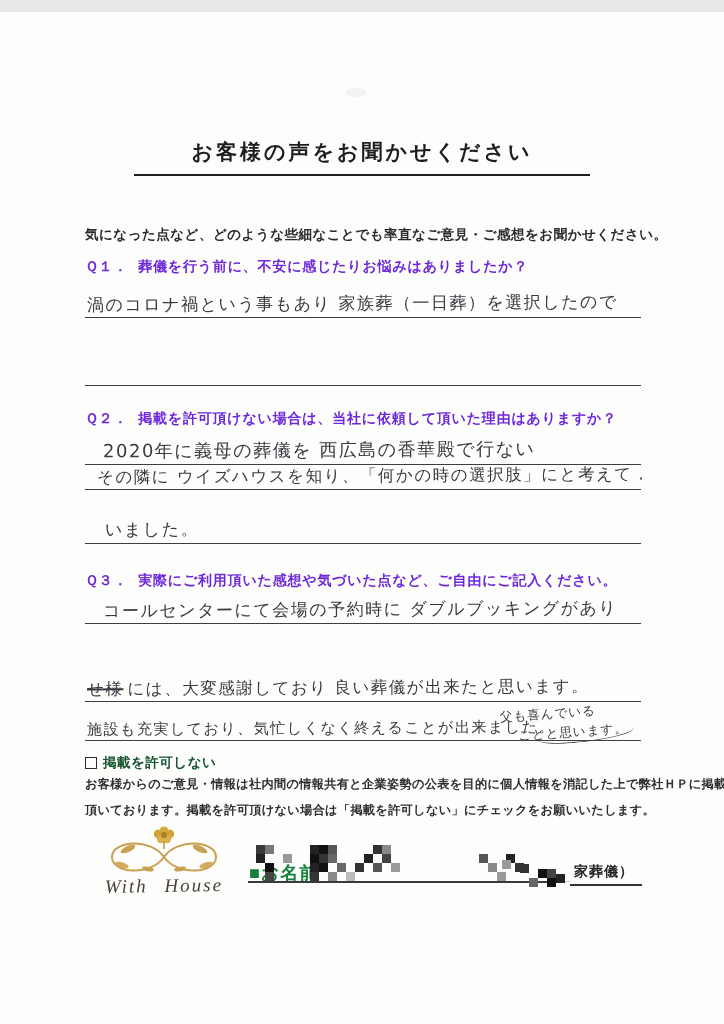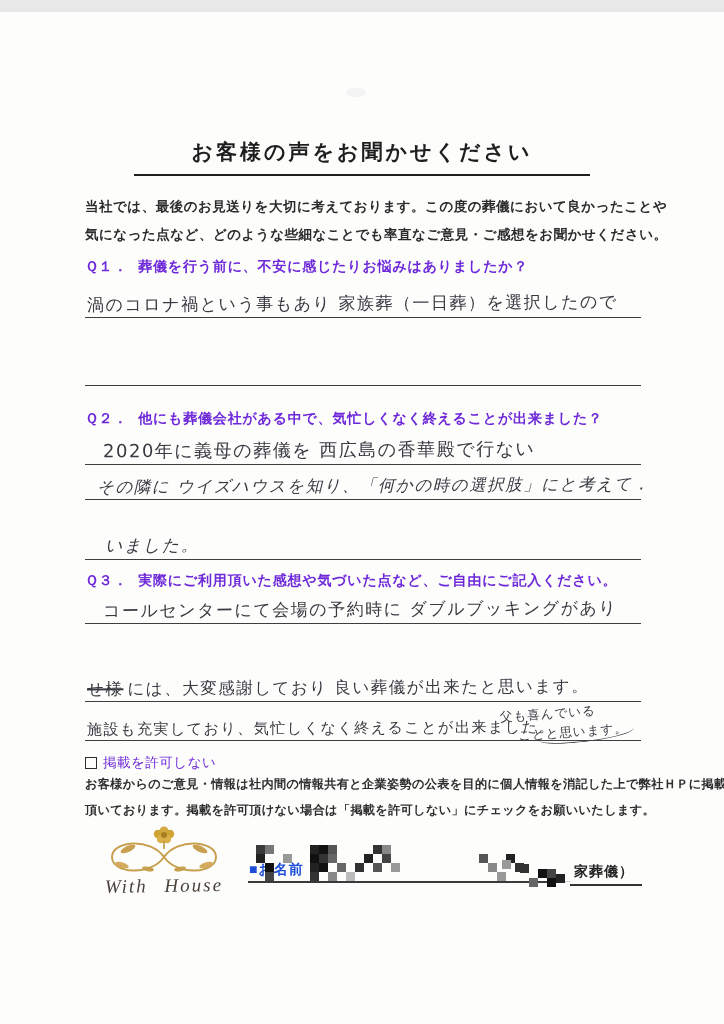--- a/index.html
+++ b/index.html
@@ -28,32 +28,32 @@
     color:#383a41; letter-spacing:1.5px; transform:rotate(-0.35deg);
   }
   .struck { text-decoration:line-through; text-decoration-thickness:2px; margin-right:4px; }
   .anno { position:absolute; white-space:nowrap;
     font-family:"DejaVu Sans","Liberation Sans",sans-serif; color:#383a41;
     font-size:12.5px; letter-spacing:1px; transform:rotate(-4deg); }
   .anno-swoosh { position:absolute; left:538px; top:714px; width:96px; height:16px;
     border-bottom:1.6px solid #3e4047; border-radius:0 0 70% 40%; transform:rotate(-5deg); }
   .consent-row { position:absolute; left:85px; top:742px; display:flex; align-items:center; gap:6px; }
   .cbox { width:12px; height:12px; border:1.6px solid #2c2c2c; background:transparent; display:inline-block; }
-  .cbox-label { font-size:13.5px; font-weight:normal; letter-spacing:0.5px; color:#6d28d9; }
+  .cbox-label { font-size:13.5px; font-weight:bold; letter-spacing:0.5px; color:#14532d; }
   .note { position:absolute; left:85px; width:570px; font-size:12.2px; font-weight:600;
     letter-spacing:0.3px; white-space:nowrap; color:#2e2e2e; }
   .note.l1 { top:764px; } .note.l2 { top:790px; }
   .logo { position:absolute; left:88px; top:811px; width:152px; height:88px; }
   .brand {
     position:absolute; left:0; top:52px; width:152px; text-align:center;
     font-family:"Liberation Serif","DejaVu Serif",serif; font-style:italic;
     font-size:19px; letter-spacing:2px; word-spacing:10px; color:#4b433c; transform:rotate(-1deg);
   }
-  .name-label { position:absolute; left:249px; top:849px; font-size:14px; font-weight:bold;
-    letter-spacing:1px; color:#1d4ed8; }
+  .name-label { position:absolute; left:249px; top:849px; font-size:18px; font-weight:bold;
+    letter-spacing:1px; color:#15803d; }
   .name-rule-a { position:absolute; left:248px; top:869px; width:300px; height:1.6px; background:#3a3a3a; }
   .name-rule-b { position:absolute; left:548px; top:869px; width:22px; height:1.4px; background:#c9c9c9; }
   .name-rule-c { position:absolute; left:570px; top:872px; width:72px; height:1.6px; background:#333; }
   .name-suffix { position:absolute; left:574px; top:851px; font-size:14px; font-weight:bold;
     letter-spacing:1px; color:#242424; }
   .mosaic { position:absolute; width:9px; height:9px; }
   .mosaic.big { left:256px; top:833px; background:#3a3a3a;
     box-shadow: 9px 0 #777, 54px 0 #222, 63px 0 #111, 72px 0 #555, 117px 0 #333, 126px 0 #888,
       0 9px #222, 27px 9px #999, 54px 9px #111, 63px 9px #333, 72px 9px #666, 108px 9px #222, 126px 9px #444,
       9px 18px #111, 54px 18px #222, 63px 18px #111, 81px 18px #666, 99px 18px #333, 117px 18px #555, 135px 18px #999,
@@ -66,43 +66,42 @@
 </head>
 <body>
 
 <div class="page">
 
   <div class="smudge"></div>
 
   <div class="title">お客様の声をお聞かせください</div>
   <div class="title-rule"></div>
 
-  <div class="intro l1">当社では、最後のお見送りを大切に考えております。この度の葬儀において良かったことや</div>
   <div class="intro l2">気になった点など、どのような些細なことでも率直なご意見・ご感想をお聞かせください。</div>
 
   <div class="qhead" style="top:246px;">
     <span class="qlabel">Ｑ１．</span><span>葬儀を行う前に、不安に感じたりお悩みはありましたか？</span>
   </div>
   <div class="ansline" style="top:272px; height:34px;">
     <span class="hand" style="left:2px; font-size:17px;">渦のコロナ禍という事もあり 家族葬（一日葬）を選択したので</span>
   </div>
   <div class="ansline" style="top:345px; height:29px;">
     <span class="hand" style="left:20px; font-size:17px;"></span>
   </div>
 
   <div class="qhead" style="top:398px;">
-    <span class="qlabel">Ｑ２．</span><span>他にも葬儀会社がある中で、気忙しくなく終えることが出来ました？</span>
+    <span class="qlabel">Ｑ２．</span><span>掲載を許可頂けない場合は、当社に依頼して頂いた理由はありますか？</span>
   </div>
   <div class="ansline" style="top:419px; height:34px;">
     <span class="hand" style="left:18px; font-size:18px;">2020年に義母の葬儀を 西広島の香華殿で行ない</span>
   </div>
-  <div class="ansline" style="top:454px; height:34px;font-style:italic;">
+  <div class="ansline" style="top:444px; height:34px;">
     <span class="hand" style="left:12px; font-size:16.5px;">その隣に ウイズハウスを知り、「何かの時の選択肢」にと考えて．</span>
   </div>
-  <div class="ansline" style="top:514px; height:34px;font-style:italic;">
+  <div class="ansline" style="top:498px; height:34px;">
     <span class="hand" style="left:20px; font-size:17px;">いました。</span>
   </div>
 
   <div class="qhead" style="top:560px;">
     <span class="qlabel">Ｑ３．</span><span>実際にご利用頂いた感想や気づいた点など、ご自由にご記入ください。</span>
   </div>
   <div class="ansline" style="top:578px; height:34px;">
     <span class="hand" style="left:18px; font-size:17px;">コールセンターにて会場の予約時に ダブルブッキングがあり</span>
   </div>
   <div class="ansline" style="top:695px; height:34px;">

